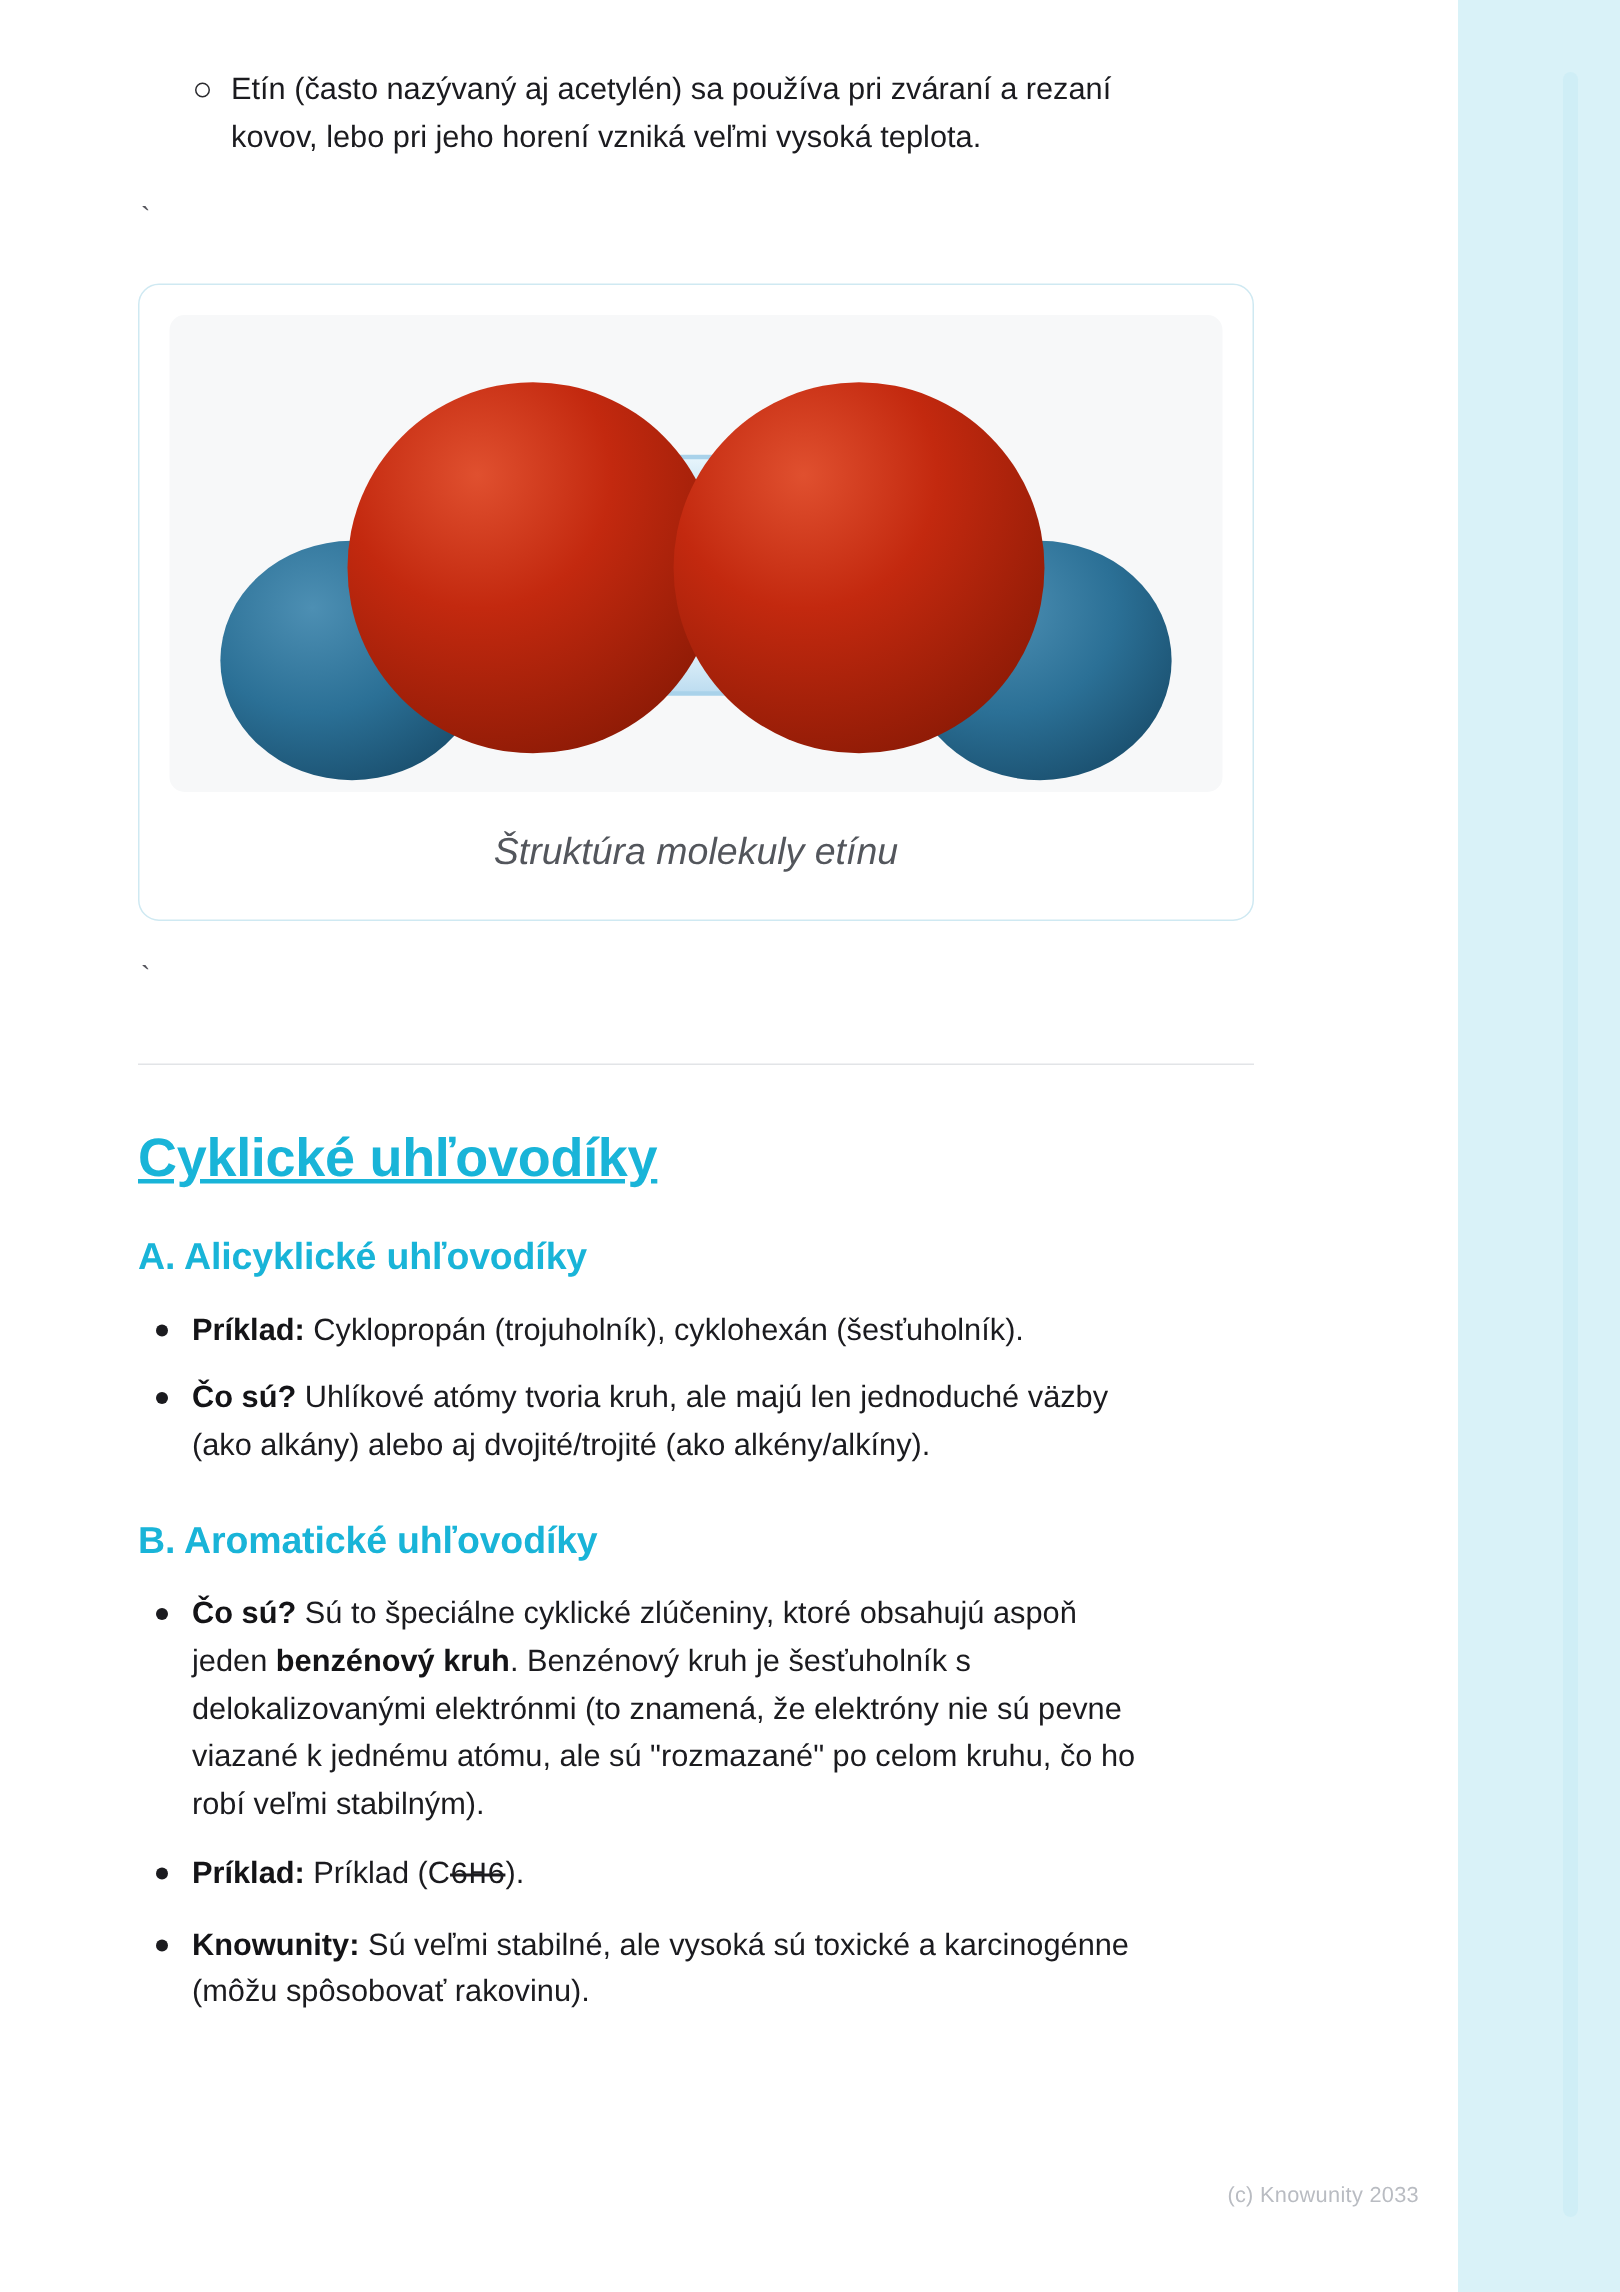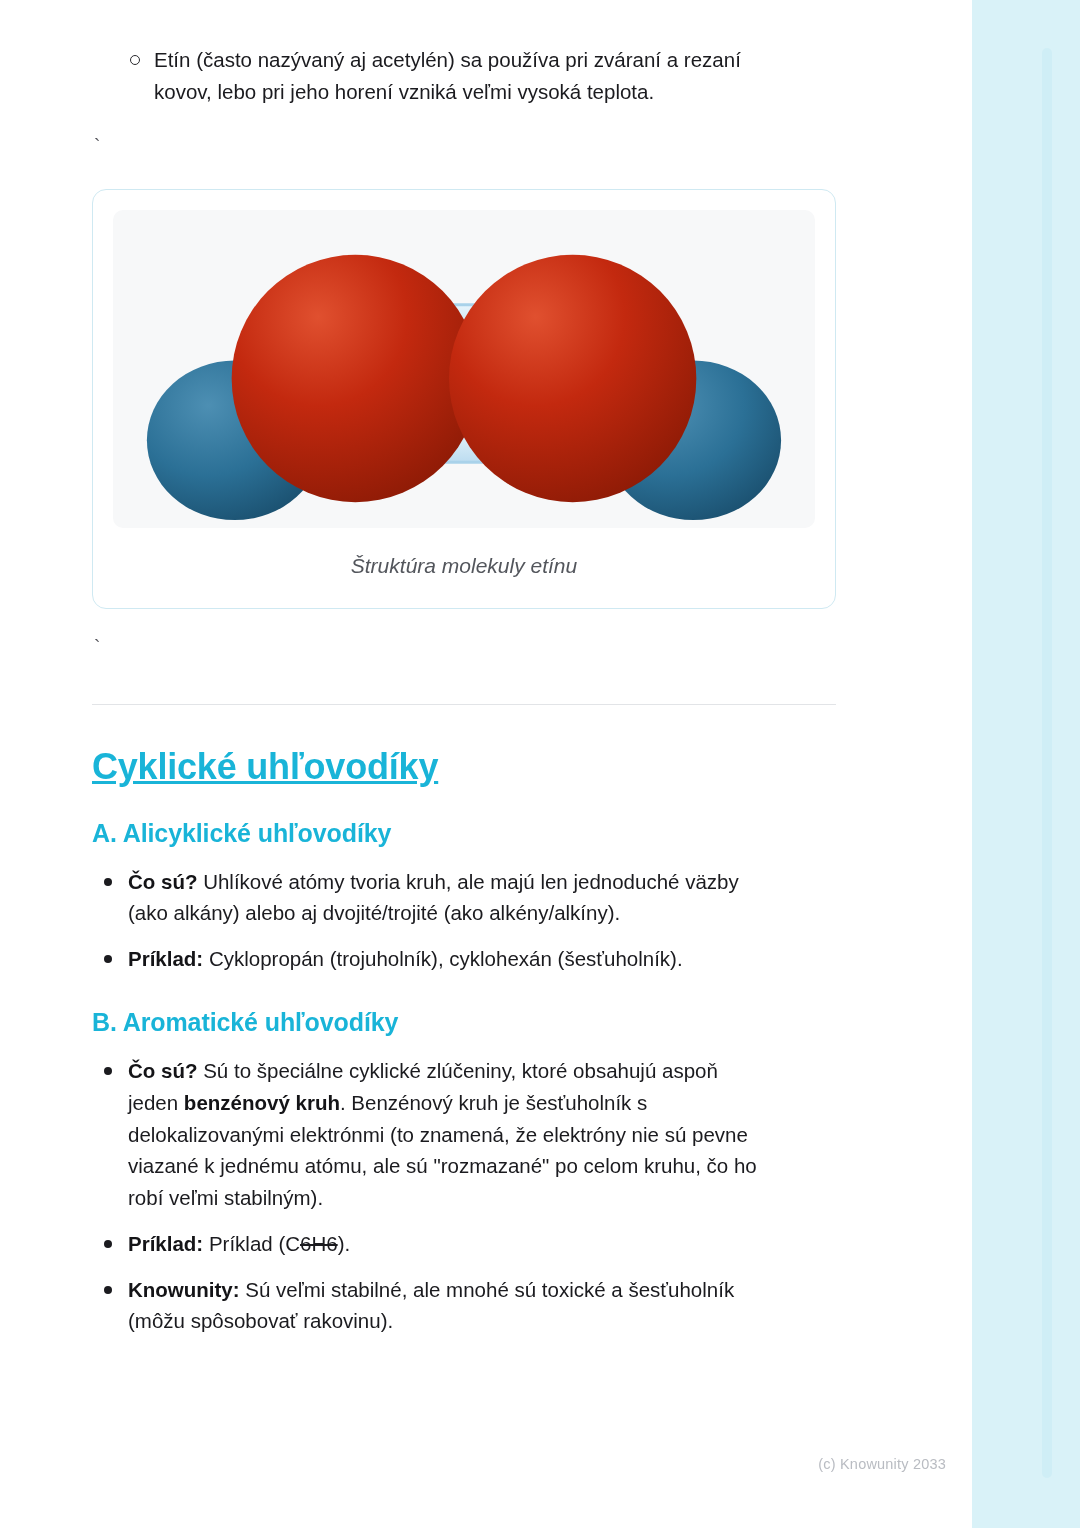--- a/index.html
+++ b/index.html
@@ -109,21 +109,21 @@
     position: relative;
     overflow: hidden;
   }
   .molecule {
     position: absolute;
     inset: 0;
   }
   .figure-caption {
     text-align: center;
     font-style: italic;
-    font-size: 21px;
+    font-size: 25px;
     color: #53565c;
     margin-top: 26px;
     margin-bottom: 10px;
   }
 
   hr.sep {
     border: 0;
     border-top: 1px solid #e2e4e7;
     margin: 48px 0 40px 0;
     width: 744px;
@@ -142,21 +142,21 @@
     font-size: 25px;
     line-height: 1.2;
     color: #19b4d8;
     margin: 32px 0 18px 0;
     font-weight: 700;
     letter-spacing: -0.1px;
   }
   h2.subsection.first { margin-top: 0; }
 
   b, strong { font-weight: 700; color: #141417; }
-  .strike { text-decoration: line-through; }
+  .strike { text-decoration: line-through; font-family: Liberation Mono, monospace; }
 
   .watermark {
     position: absolute;
     right: 134px;
     bottom: 56px;
     font-size: 14.5px;
     color: #b9bcc2;
     letter-spacing: 0.2px;
   }
 </style>
@@ -214,36 +214,36 @@
   <div class="tick">`</div>
 
   <hr class="sep">
 
   <h1 class="section">Cyklické uhľovodíky</h1>
 
   <h2 class="subsection first">A. Alicyklické uhľovodíky</h2>
 
   <ul class="lvl1">
     <li>
+      <b>Príklad:</b><span> Cyklopropán (trojuholník), cyklohexán (šesťuholník).</span>
+    </li>
+    <li>
       <b>Čo sú?</b><span> Uhlíkové atómy tvoria kruh, ale majú len jednoduché väzby (ako alkány) alebo aj dvojité/trojité (ako alkény/alkíny).</span>
     </li>
-    <li>
-      <b>Príklad:</b><span> Cyklopropán (trojuholník), cyklohexán (šesťuholník).</span>
-    </li>
   </ul>
 
   <h2 class="subsection">B. Aromatické uhľovodíky</h2>
 
   <ul class="lvl1">
     <li>
       <b>Čo sú?</b><span> Sú to špeciálne cyklické zlúčeniny, ktoré obsahujú aspoň jeden </span><b>benzénový kruh</b><span>. Benzénový kruh je šesťuholník s delokalizovanými elektrónmi (to znamená, že elektróny nie sú pevne viazané k jednému atómu, ale sú "rozmazané" po celom kruhu, čo ho robí veľmi stabilným).</span>
     </li>
     <li>
       <b>Príklad:</b><span> Príklad (C</span><span class="strike">6H6</span><span>).</span>
     </li>
     <li>
-      <b>Knowunity:</b><span> Sú veľmi stabilné, ale mnohé sú toxické a šesťuholník (môžu spôsobovať rakovinu).</span>
+      <b>Knowunity:</b><span> Sú veľmi stabilné, ale vysoká sú toxické a karcinogénne (môžu spôsobovať rakovinu).</span>
     </li>
   </ul>
 
 </div>
 
 <div class="watermark">(c) Knowunity 2033</div>
 
 </body></html>

